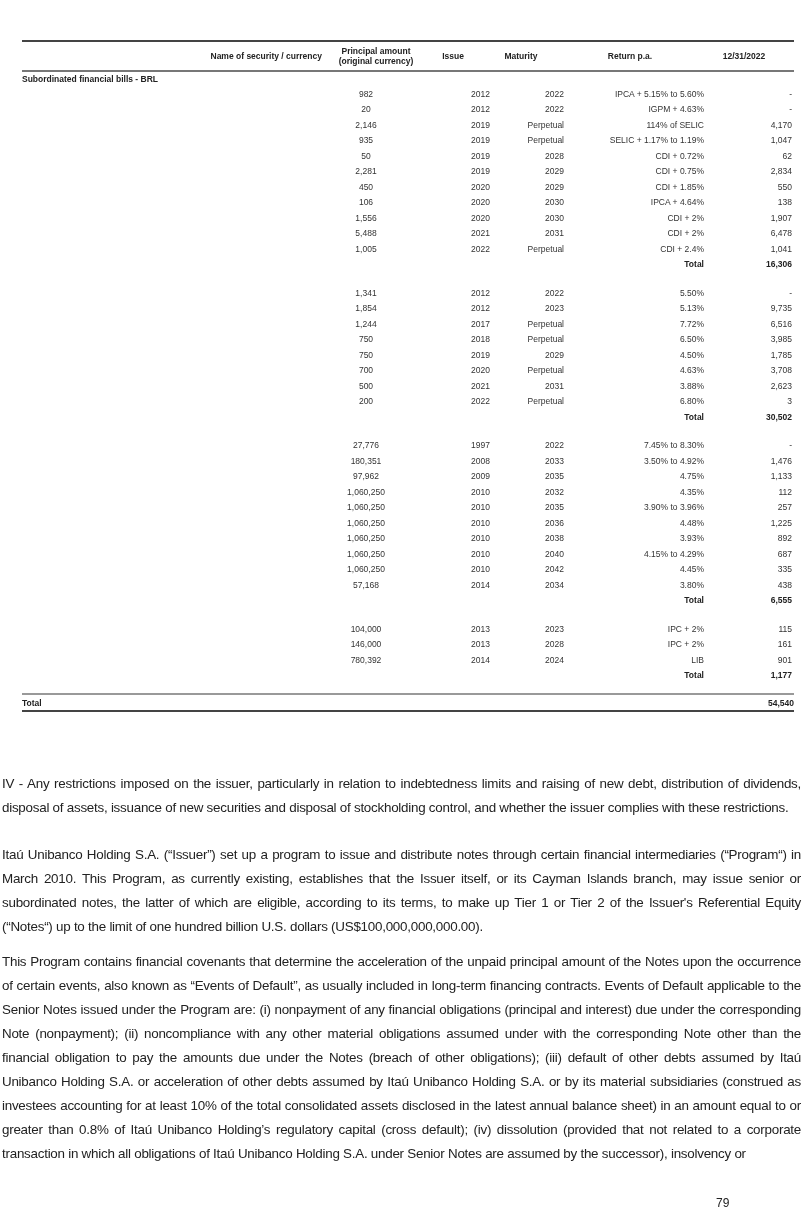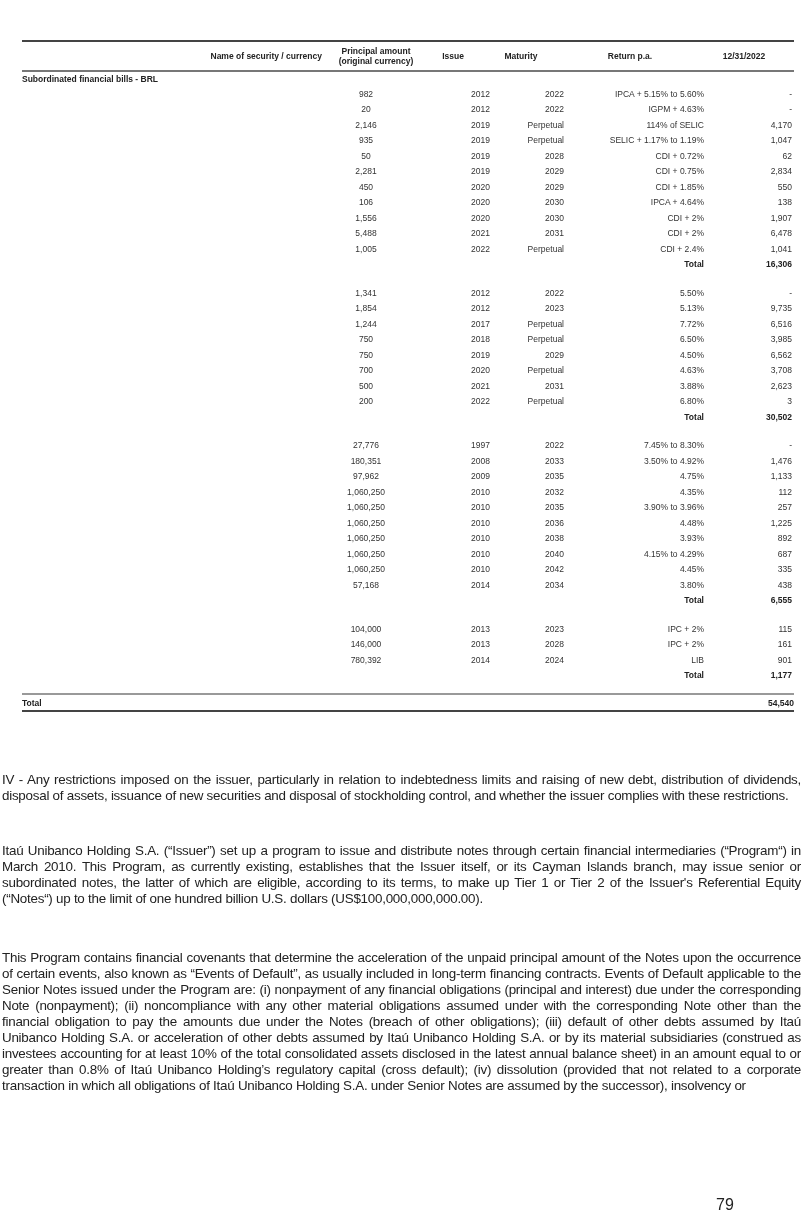--- a/index.html
+++ b/index.html
@@ -21,25 +21,25 @@
   .hdr .c4 { text-align: center; width: 128px; }
   .hdr .c5 { text-align: center; width: 100px; }
   .sec-title { font-weight: bold; color: #222; height: 14px; display: flex; align-items: center; }
   .tot { font-weight: bold; color: #222; }
   .gap { height: 13px; }
   .grand-top { height: 2px; background: #999; margin-top: 10px; }
   .grand { display: flex; align-items: center; height: 15px; font-weight: bold; color: #222; }
   .grand .gl { flex: 1; }
   .grand .gv { width: 88px; text-align: right; }
   .grand-bot { height: 2px; background: #444; }
-  .text { position: absolute; left: 2px; width: 799px; font-family: "Liberation Sans", sans-serif; font-size: 13.4px; line-height: 16px; color: #222; text-align: justify; letter-spacing: -0.25px; }
+  .text { position: absolute; left: 2px; width: 799px; font-family: "Liberation Sans", sans-serif; font-size: 13.4px; line-height: 24px; color: #222; text-align: justify; letter-spacing: -0.25px; }
   .p1 { top: 772px; }
   .p2 { top: 843px; }
   .p3 { top: 950px; }
-  .pageno { position: absolute; left: 716px; top: 1196px; font-size: 16px; color: #222; font-family: "Liberation Sans", sans-serif; }
+  .pageno { position: absolute; left: 716px; top: 1196px; font-size: 12px; color: #222; font-family: "Liberation Sans", sans-serif; }
 </style>
 </head>
 <body>
 
 <div class="tbl">
   <div class="rule-top"></div>
   <div class="hdr">
     <div class="c0">Name of security / currency</div>
     <div class="c1" style="width:108px;margin-left:0;">
       <div>Principal amount</div>
@@ -178,21 +178,21 @@
         <div class="c3">Perpetual</div>
         <div class="c4">6.50%</div>
         <div class="c5">3,985</div>
       </div>
       <div class="row">
         <div class="c0"></div>
         <div class="c1">750</div>
         <div class="c2">2019</div>
         <div class="c3">2029</div>
         <div class="c4">4.50%</div>
-        <div class="c5">6,562</div>
+        <div class="c5">1,785</div>
       </div>
       <div class="row">
         <div class="c0"></div>
         <div class="c1">700</div>
         <div class="c2">2020</div>
         <div class="c3">Perpetual</div>
         <div class="c4">4.63%</div>
         <div class="c5">3,708</div>
       </div>
       <div class="row">

